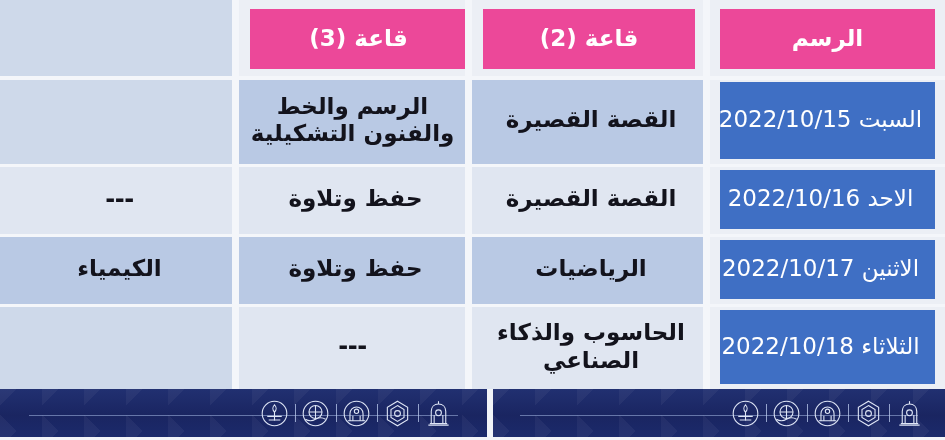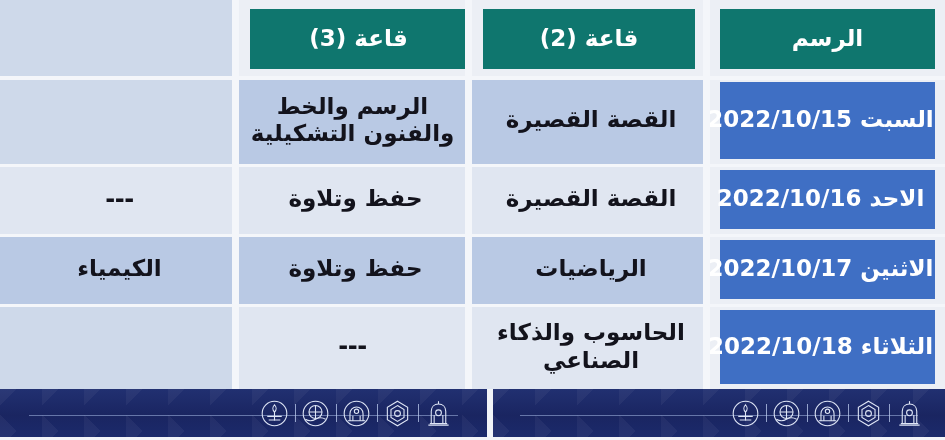--- a/index.html
+++ b/index.html
@@ -67,21 +67,21 @@
   .col-day  { flex: 0 0 235px; }
   .col-h1   { flex: 0 0 238px; }
   .col-h2   { flex: 0 0 233px; justify-content: flex-end; }
   .col-h3   { flex: 0 0 239px; }
 
   
   .trow.header .tcell {
     background: #eceff5;
   }
   .trow.header .tcell .pad {
-    background: #0f766e;
+    background: #ec4899;
     color: #ffffff;
     width: 100%;
     height: 60px;
     display: flex;
     align-items: center;
     justify-content: center;
     font-size: 23px;
     font-weight: bold;
     margin-top: 1px;
   }
@@ -96,21 +96,21 @@
   }
   .col-day.body .pad {
     background: #3f6fc4;
     color: #ffffff;
     width: calc(100% - 8px);
     height: calc(100% - 7px);
     display: flex;
     align-items: center;
     justify-content: center;
     font-size: 23px;
-    font-weight: bold;
+    font-weight: normal;
     white-space: nowrap;
     padding-right: 14px;
   }
 
   
   .subj {
     font-size: 23px;
     color: #13131c;
   }
   .subj.shade-dark  { background: #b9c9e4; }

